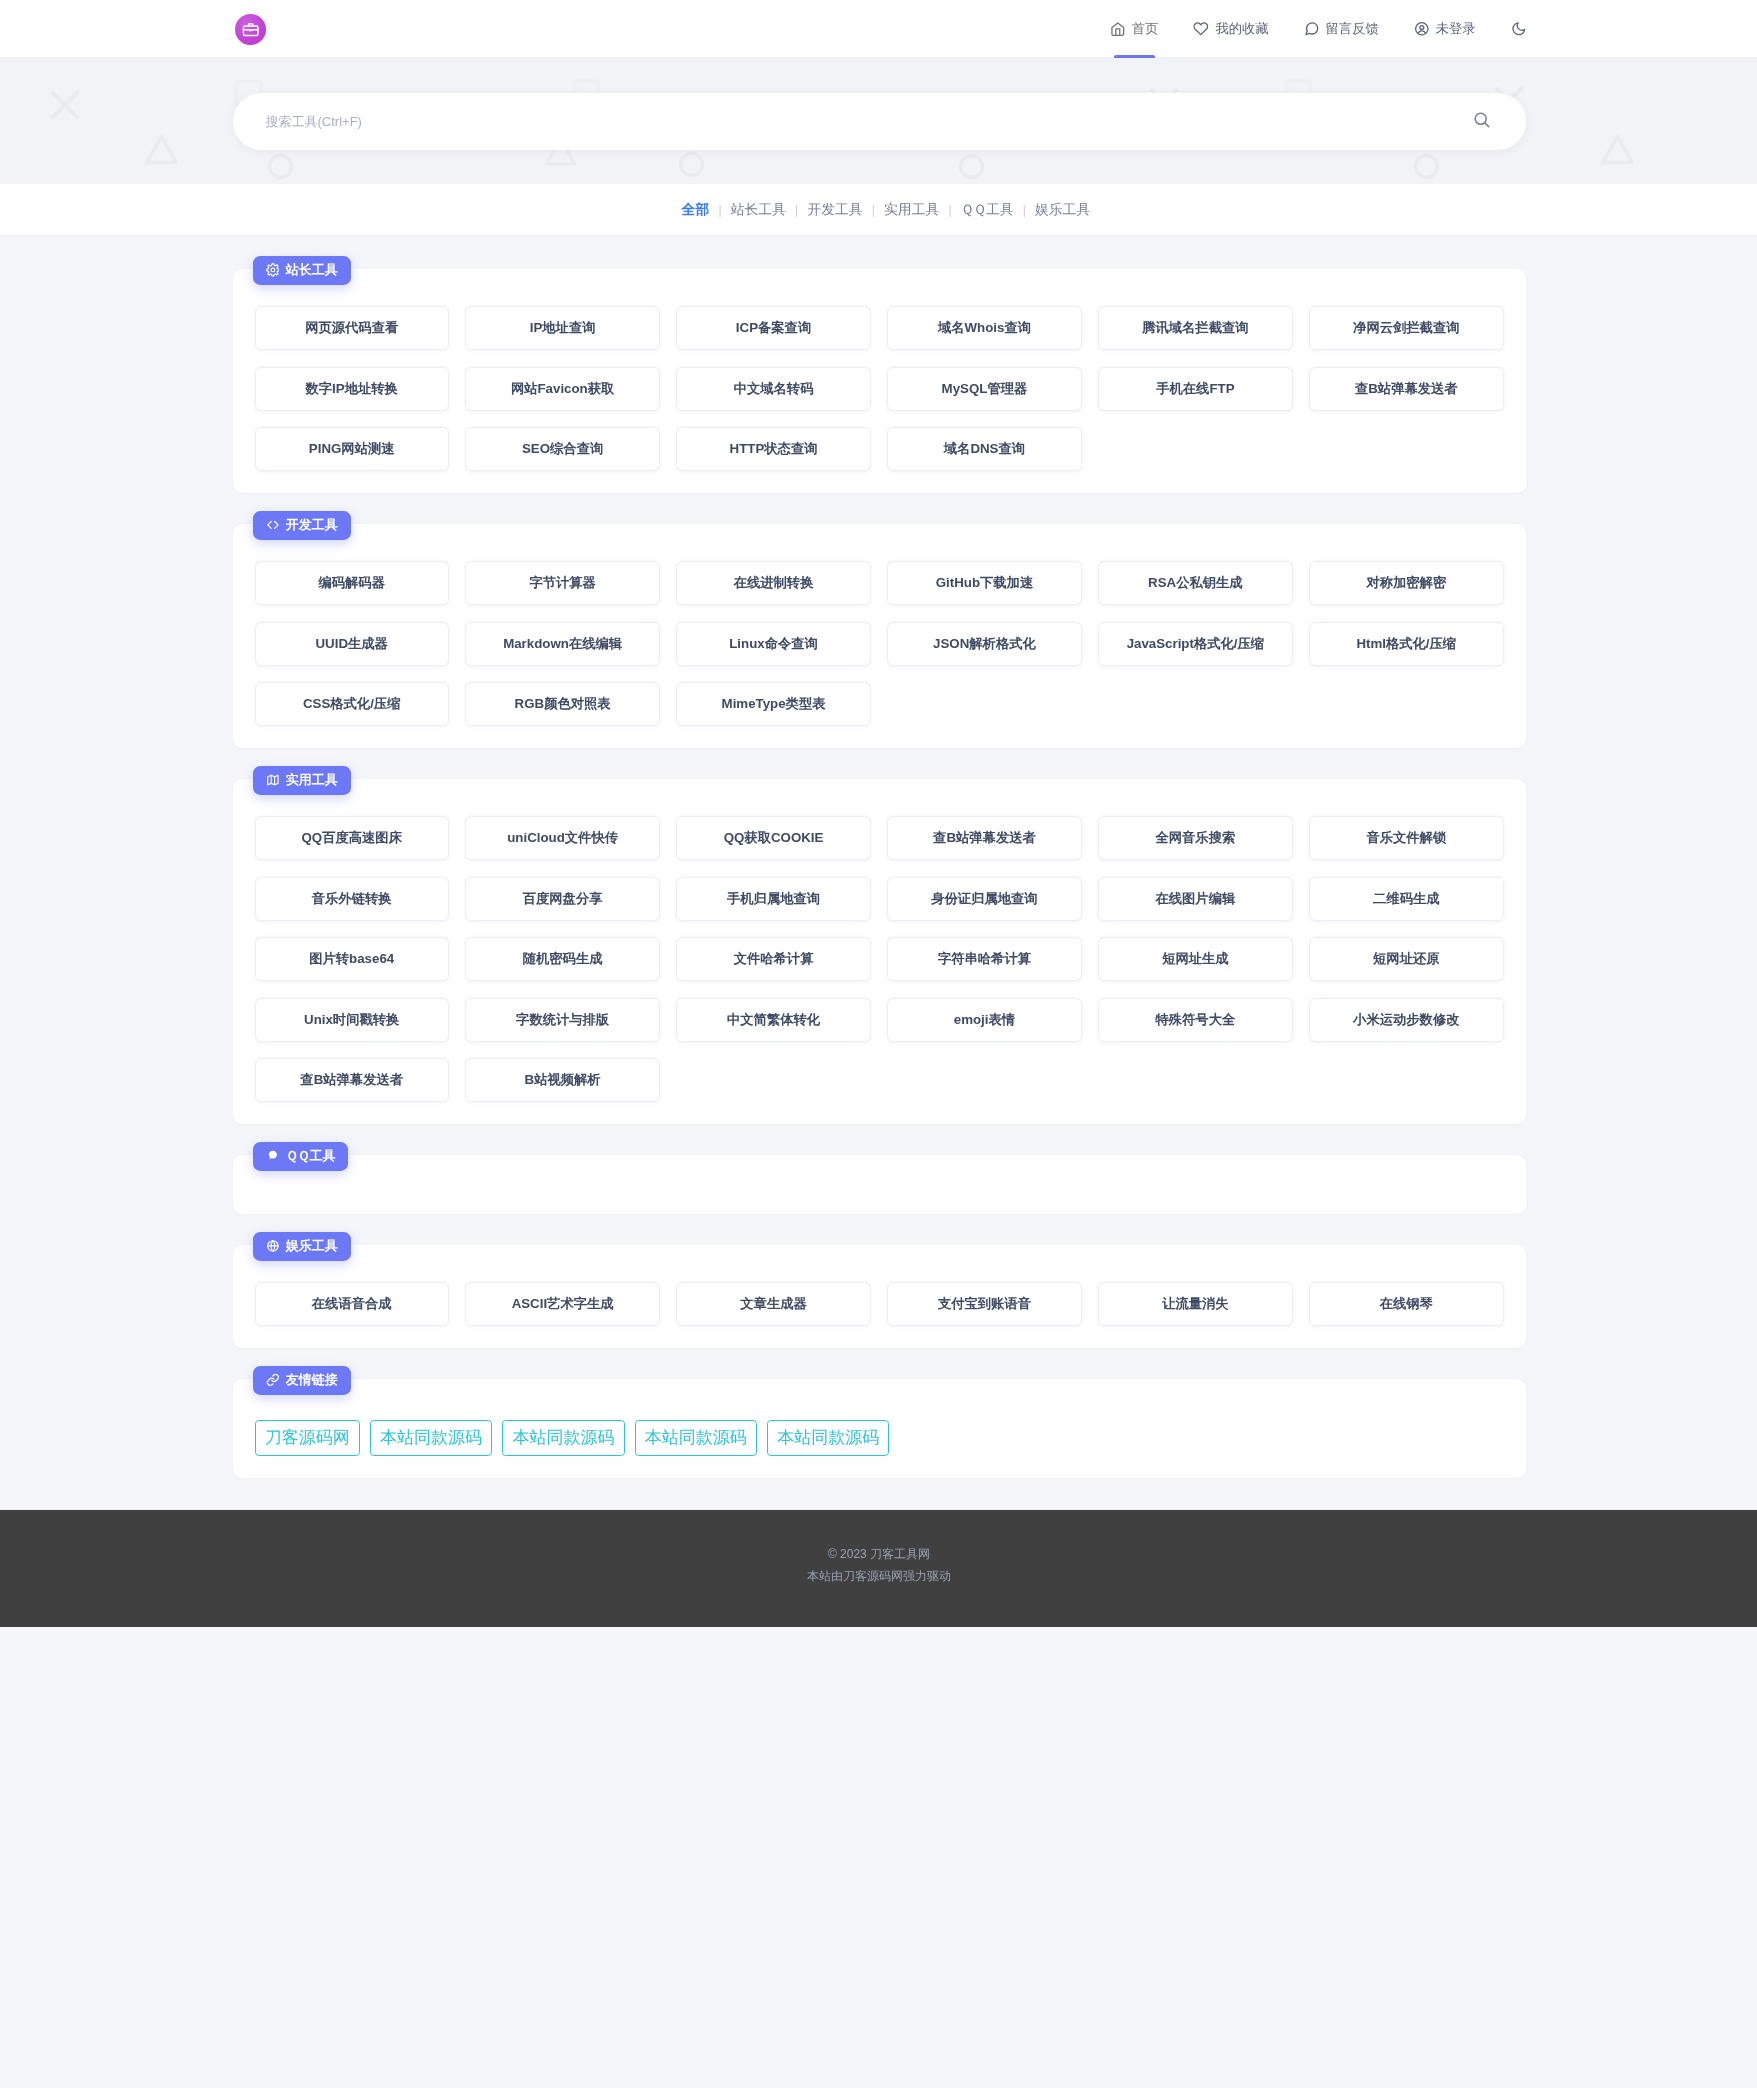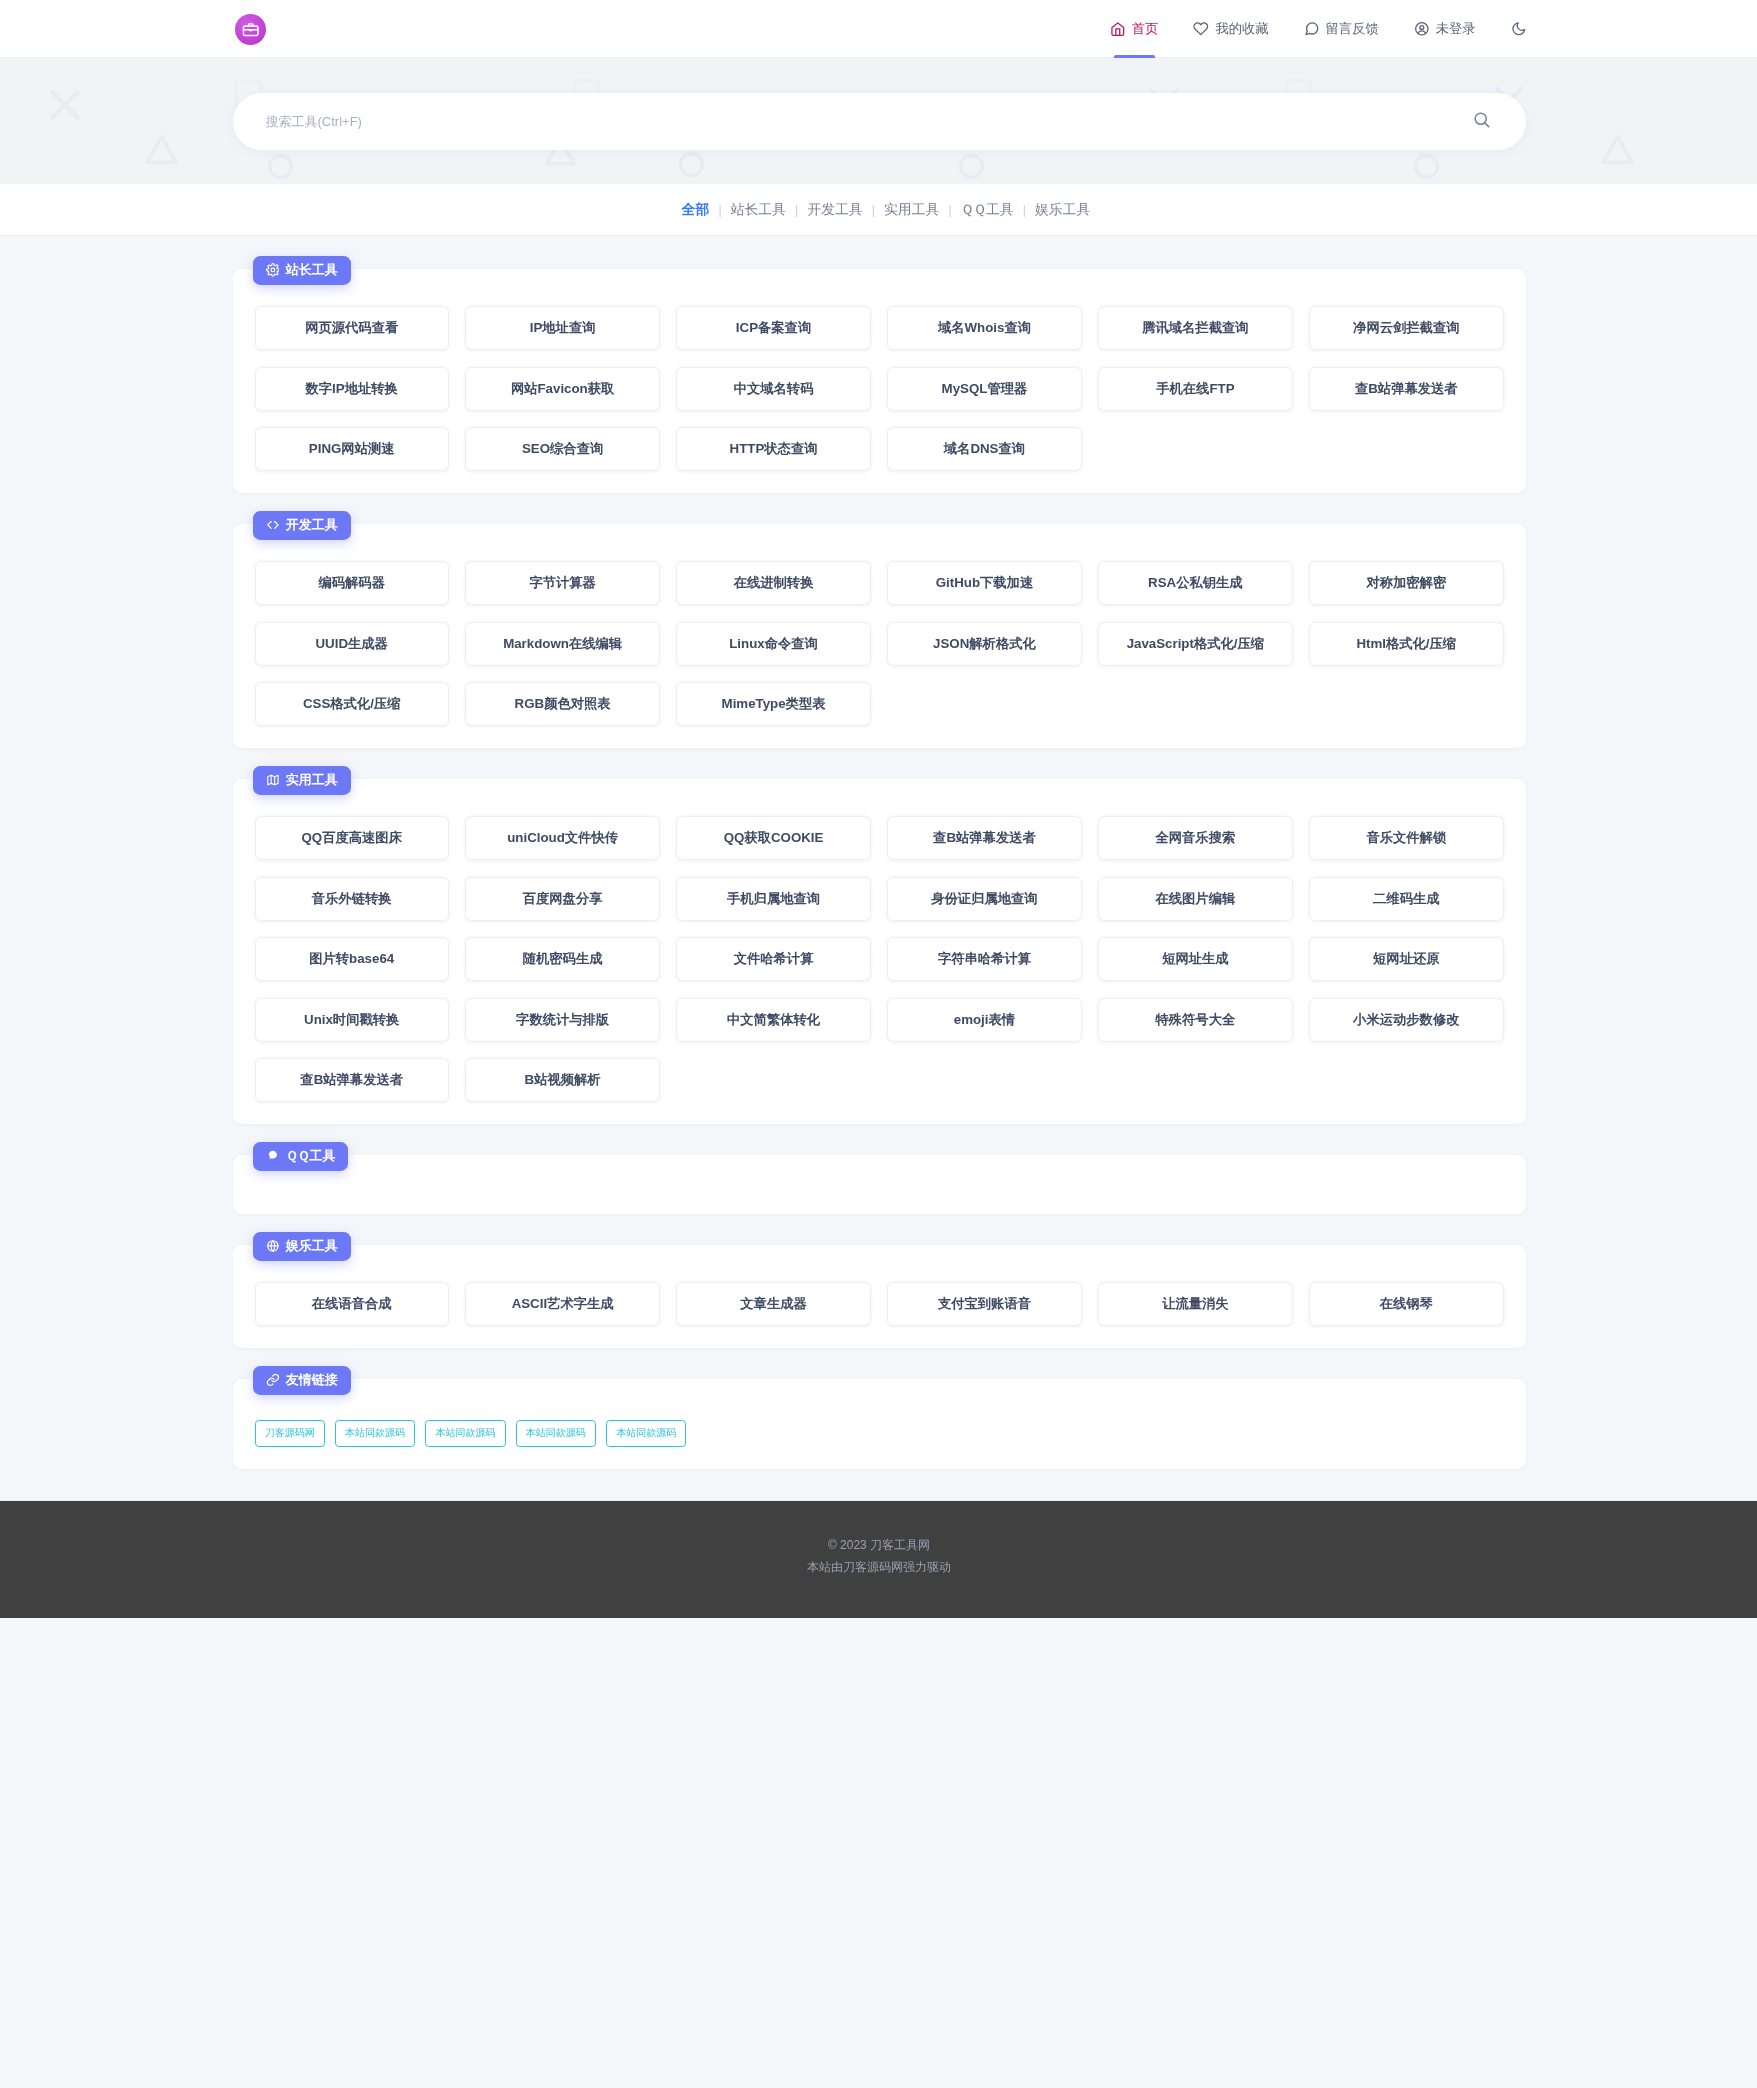--- a/index.html
+++ b/index.html
@@ -52,21 +52,21 @@
     display: flex;
     align-items: center;
     gap: 6.4px;
     height: 58px;
     font-size: 13.3px;
     color: #5a6478;
     cursor: pointer;
     position: relative;
     white-space: nowrap;
   }
-  .nav-item.active { color: #be185d; }
+  .nav-item.active { color: #737373; }
   .nav-item.active::after {
     content: "";
     position: absolute;
     left: 3.7px; right: 3.7px; bottom: 0;
     height: 2.8px;
     background: #6c78f5;
     border-radius: 1.8px 1.8px 0 0;
   }
   .nav-item svg { display: block; }
   .nav-theme { padding-right: 1.8px; }
@@ -208,21 +208,21 @@
     display: flex;
     flex-wrap: wrap;
     gap: 10px;
     padding-top: 3.7px;
   }
   .link-chip {
     border: 0.9px solid #2bc4d8;
     color: #2bc4d8;
     background: #ffffff;
     border-radius: 3.7px;
-    font-size: 10px;
+    font-size: 17px;
     padding: 5.5px 9.2px;
     cursor: pointer;
     white-space: nowrap;
   }
 
   
   .footer {
     padding: 33px 0 39px 0;
     text-align: center;
     background: #404040;

